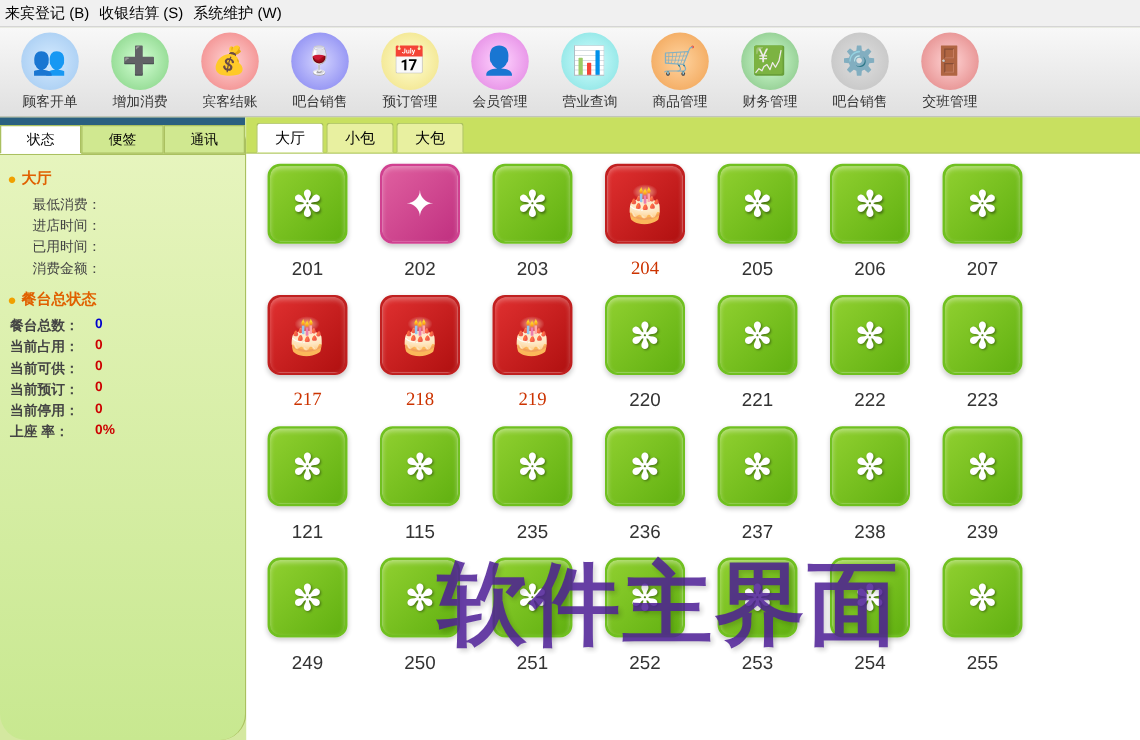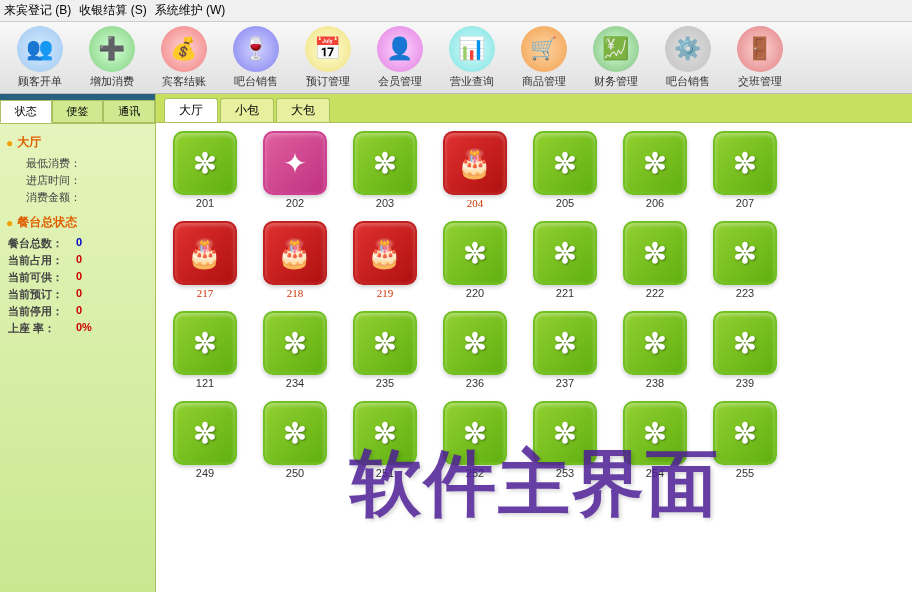--- a/index.html
+++ b/index.html
@@ -24,21 +24,21 @@
     .icon-business { background: radial-gradient(circle, #d4ffff, #80e0e0); }
     .icon-goods { background: radial-gradient(circle, #ffd4a0, #f0a050); }
     .icon-finance { background: radial-gradient(circle, #d4ffd4, #80c080); }
     .icon-system { background: radial-gradient(circle, #e0e0e0, #c0c0c0); }
     .icon-exchange { background: radial-gradient(circle, #ffd4d4, #e08080); }
 
     
     #main { display: flex; height: calc(592px - 72px - 22px); }
 
     
-    #left-panel { width: 156px; background: linear-gradient(to bottom, #e8f5c0, #c8e890); border-right: 1px solid #aac060; display: flex; flex-direction: column; }
+    #left-panel { width: 197px; background: linear-gradient(to bottom, #e8f5c0, #c8e890); border-right: 1px solid #aac060; display: flex; flex-direction: column; border-radius: 21px; }
     #datetime { background: #2a6080; color: white; padding: 3px 6px; font-size: 11px; display: flex; justify-content: space-between; align-items: center; }
     #datetime .expand-btn { color: #adf; cursor: pointer; }
     #tabs { display: flex; border-bottom: 1px solid #aac060; }
     .tab { flex: 1; text-align: center; padding: 3px 0; background: #d0e890; border: 1px solid #aac060; cursor: pointer; font-size: 11px; }
     .tab.active { background: white; border-bottom: 1px solid white; }
 
     #info-section { padding: 6px; flex: 1; }
     .section-title { color: #e06000; font-weight: bold; font-size: 12px; margin: 4px 0; display: flex; align-items: center; gap: 4px; }
     .section-title::before { content: '●'; color: #f0a000; }
     .info-row { display: flex; font-size: 11px; padding: 1px 0; margin-left: 20px; }
@@ -64,21 +64,21 @@
     .tables-row { display: flex; gap: 8px; margin-bottom: 12px; }
 
     .table-cell { display: flex; flex-direction: column; align-items: center; width: 82px; }
     .table-icon { width: 64px; height: 64px; border-radius: 10px; display: flex; align-items: center; justify-content: center; position: relative; cursor: pointer; }
     .table-icon.green { background: linear-gradient(135deg, #90d030, #60b010); border: 2px solid #70c020; box-shadow: inset 0 2px 4px rgba(255,255,255,0.4), 0 2px 4px rgba(0,0,0,0.2); }
     .table-icon.red { background: linear-gradient(135deg, #e03030, #b01010); border: 2px solid #c02020; box-shadow: inset 0 2px 4px rgba(255,255,255,0.3), 0 2px 4px rgba(0,0,0,0.2); }
     .table-icon.pink { background: linear-gradient(135deg, #e060a0, #c03080); border: 2px solid #d04090; box-shadow: inset 0 2px 4px rgba(255,255,255,0.3), 0 2px 4px rgba(0,0,0,0.2); }
     .table-icon .snowflake { color: white; font-size: 28px; font-weight: bold; text-shadow: 1px 1px 2px rgba(0,0,0,0.4); }
     .table-icon .cake { font-size: 28px; }
     .table-icon .sparkle { font-size: 28px; color: white; }
-    .table-num { font-size: 11px; color: #333; margin-top: 2px; }
+    .table-num { font-size: 15px; color: #333; margin-top: 12px; }
     .table-num.occupied { color: #cc3300; font-family: Liberation Serif, serif; }
 
     
     #watermark { position: absolute; bottom: 60px; left: 350px; font-size: 72px; font-weight: bold; color: #4c1d95; opacity: 0.85; pointer-events: none; z-index: 10; white-space: nowrap; letter-spacing: 2px; text-shadow: 2px 2px 4px rgba(0,0,0,0.2); }
   </style>
 </head>
 <body>
 
 <div id="menubar">
   <span>来宾登记 (B)</span>
@@ -150,20 +150,24 @@
       <div class="section-title">大厅</div>
       <div class="info-row">
         <span class="info-label">最低消费：</span>
         <span class="info-value"></span>
       </div>
       <div class="info-row">
         <span class="info-label">进店时间：</span>
         <span class="info-value"></span>
       </div>
       <div class="info-row">
+        <span class="info-label">已用时间：</span>
+        <span class="info-value"></span>
+      </div>
+      <div class="info-row">
         <span class="info-label">消费金额：</span>
         <span class="info-value"></span>
       </div>
 
       <div class="status-section">
         <div class="section-title">餐台总状态</div>
         <div class="status-row">
           <span class="status-label">餐台总数：</span>
           <span class="status-value">0</span>
         </div>
@@ -291,21 +295,21 @@
           <div class="table-cell">
             <div class="table-icon green">
               <span class="snowflake">✼</span>
             </div>
             <div class="table-num">121</div>
           </div>
           <div class="table-cell">
             <div class="table-icon green">
               <span class="snowflake">✼</span>
             </div>
-            <div class="table-num">234</div>
+            <div class="table-num">115</div>
           </div>
           <div class="table-cell">
             <div class="table-icon green">
               <span class="snowflake">✼</span>
             </div>
             <div class="table-num">235</div>
           </div>
           <div class="table-cell">
             <div class="table-icon green">
               <span class="snowflake">✼</span>

